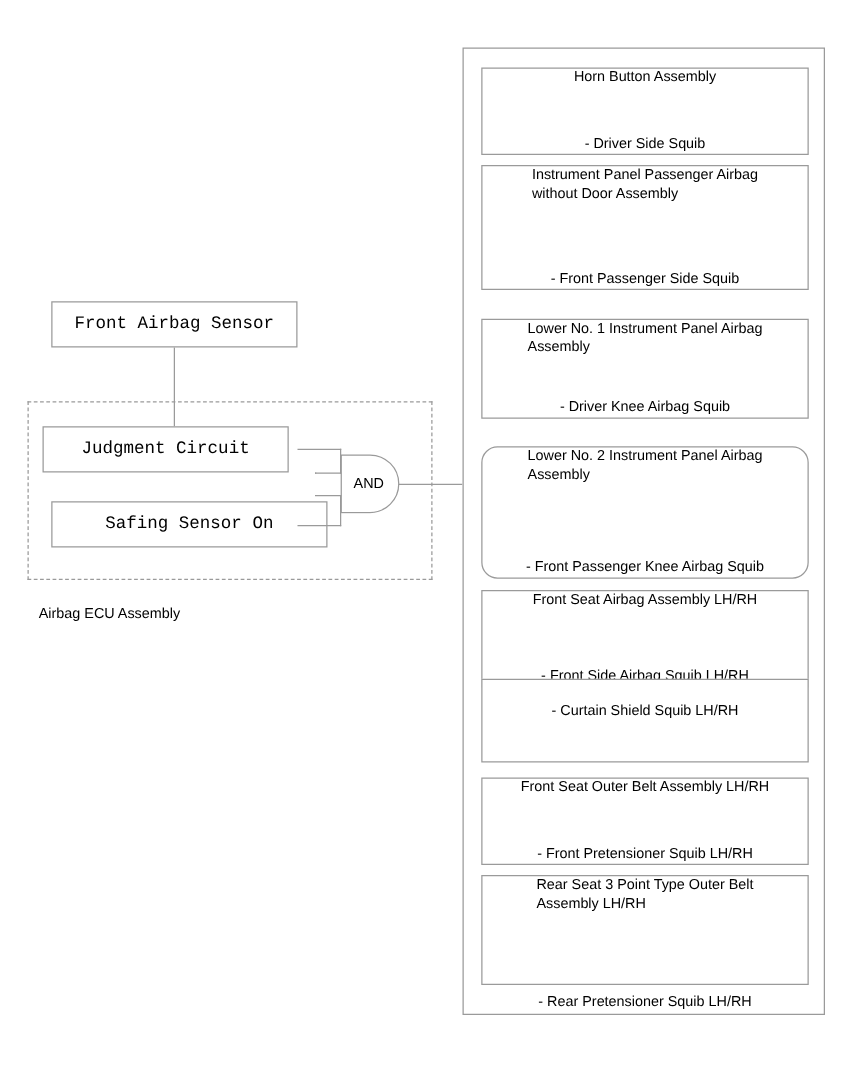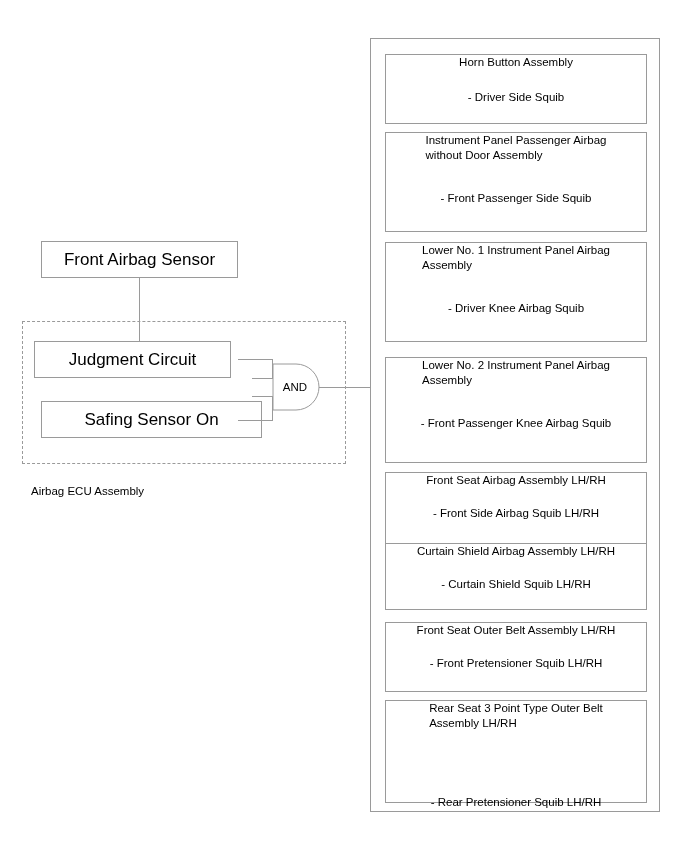--- a/index.html
+++ b/index.html
@@ -25,22 +25,23 @@
     position: absolute;
     box-sizing: border-box;
     border: 1px solid #9a9a9a;
     background: #ffffff;
   }
   .box-center {
     display: flex;
     align-items: center;
     justify-content: center;
     text-align: center;
-    font-size: 17px;
+    font-size: 14px;
     line-height: 15px;
+    font-family: Liberation Mono, monospace;
   }
   
   #front-airbag-sensor {
     left: 41px;
     top: 241px;
     width: 197px;
     height: 37px;
   }
   #judgment-circuit {
     left: 34px;
@@ -120,21 +121,21 @@
   }
   .out-box {
     position: absolute;
     left: 14px;
     width: 262px;
     box-sizing: border-box;
     border: 1px solid #9a9a9a;
     background: #ffffff;
     display: flex;
     flex-direction: column;
-    justify-content: flex-start;
+    justify-content: space-between;
     align-items: center;
   }
   .out-title,
   .out-sub {
     font-size: 11.5px;
     line-height: 15px;
     text-align: left;
     white-space: pre-line;
   }
   .out-title {
@@ -191,48 +192,47 @@
       <div class="out-title">Horn Button Assembly</div>
       <div class="out-sub" style="margin-top: 20px;">- Driver Side Squib</div>
     </div>
 
     <div class="out-box" style="top: 93px; height: 100px;">
       <div class="out-title">Instrument Panel Passenger Airbag
 without Door Assembly</div>
       <div class="out-sub" style="margin-top: 28px;">- Front Passenger Side Squib</div>
     </div>
 
-    <div class="out-box" style="top: 203px; height: 100px;">
+    <div class="out-box" style="top: 216px; height: 80px;">
       <div class="out-title">Lower No. 1 Instrument Panel Airbag
 Assembly</div>
       <div class="out-sub" style="margin-top: 28px;">- Driver Knee Airbag Squib</div>
     </div>
 
-    <div class="out-box" style="top: 318px; height: 106px;">
+    <div class="out-box" style="top: 318px; height: 106px; border-radius: 13px;">
       <div class="out-title">Lower No. 2 Instrument Panel Airbag
 Assembly</div>
       <div class="out-sub" style="margin-top: 28px;">- Front Passenger Knee Airbag Squib</div>
     </div>
 
     <div class="out-box" style="top: 433px; height: 78px;">
       <div class="out-title">Front Seat Airbag Assembly LH/RH</div>
       <div class="out-sub" style="margin-top: 18px;">- Front Side Airbag Squib LH/RH</div>
     </div>
 
     <div class="out-box" style="top: 504px; height: 67px;">
-      <div class="out-title">Curtain Shield Airbag Assembly LH/RH</div>
       <div class="out-sub" style="margin-top: 18px;">- Curtain Shield Squib LH/RH</div>
     </div>
 
     <div class="out-box" style="top: 583px; height: 70px;">
       <div class="out-title">Front Seat Outer Belt Assembly LH/RH</div>
       <div class="out-sub" style="margin-top: 18px;">- Front Pretensioner Squib LH/RH</div>
     </div>
 
-    <div class="out-box" style="top: 661px; height: 103px; gap: 36px;">
+    <div class="out-box" style="top: 661px; height: 88px; gap: 36px;">
       <div class="out-title">Rear Seat 3 Point Type Outer Belt
 Assembly LH/RH</div>
       <div class="out-sub" style="margin-top: 28px;">- Rear Pretensioner Squib LH/RH</div>
     </div>
 
   </div>
 
 </div>
 
 </body></html>

